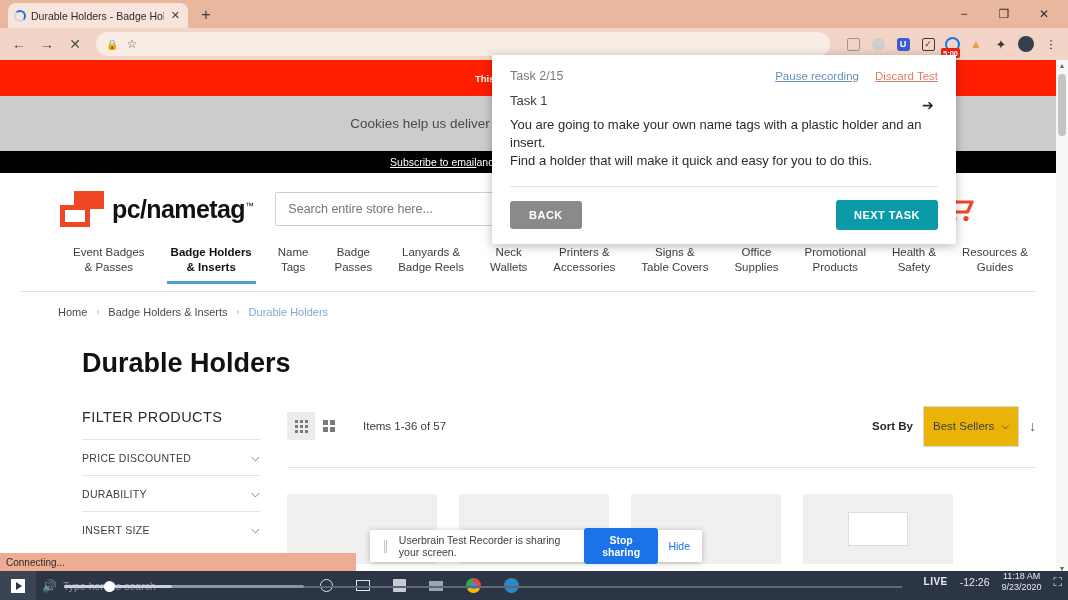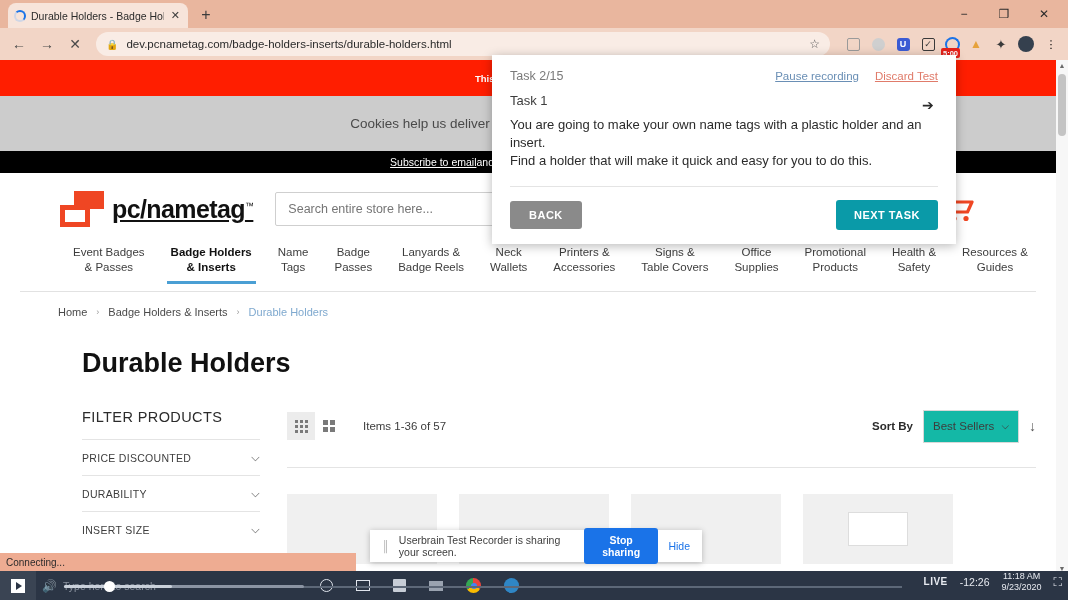--- a/index.html
+++ b/index.html
@@ -98,21 +98,21 @@
   .logo { display:flex; align-items:center; gap:8px; margin-left:40px; }
   .logo-mark { position:relative; width:44px; height:36px; flex:0 0 auto; }
   .logo-mark .r1 {
     position:absolute; left:14px; top:0; width:30px; height:18px;
     background:#ef4623;
   }
   .logo-mark .r2 {
     position:absolute; left:0; top:14px; width:30px; height:22px;
     border:5px solid #ef4623; background:#fff;
   }
-  .logo-text { font-size:25px; font-weight:bold; color:#111; letter-spacing:-0.6px;text-decoration:underline; }
+  .logo-text { font-size:25px; font-weight:bold; color:#111; letter-spacing:-0.6px; }
   .logo-text sup { font-size:9px; vertical-align:super; font-weight:normal; }
 
   .search-wrap {
     margin-left:22px; width:505px; height:34px; display:flex; border:1px solid #cfcfcf;
     background:#fff; border-radius:2px; overflow:hidden;
   }
   .search-input {
     flex:1 1 auto; border:none; outline:none; padding:0 12px; font-size:12.5px;
     color:#9a9a9a; font-family:"Liberation Sans", sans-serif; background:transparent;
   }
@@ -165,21 +165,21 @@
   .vm { width:28px; height:28px; display:flex; align-items:center; justify-content:center; }
   .vm.active { background:#ececec; }
   .dots3 { display:grid; grid-template-columns:repeat(3,3px); grid-gap:2px; }
   .dots3 i { width:3px; height:3px; background:#7a7a7a; display:block; }
   .dots2 { display:grid; grid-template-columns:repeat(2,5px); grid-gap:2px; }
   .dots2 i { width:5px; height:5px; background:#7a7a7a; display:block; }
   .items-count { font-size:11.5px; color:#3d3d3d; margin-left:20px; }
   .sort-area { margin-left:auto; display:flex; align-items:center; gap:10px; }
   .sort-label { font-size:11.5px; font-weight:bold; color:#2b2b2b; }
   .sort-select {
-    width:96px; height:33px; border:1px solid #d8d8d8; background:#14b8a6; display:flex;
+    width:96px; height:41px; border:1px solid #d8d8d8; background:#eab308; display:flex;
     align-items:center; justify-content:space-between; padding:0 9px; font-size:11.5px; color:#3d3d3d;
   }
   .sort-select .chev { font-size:10px; color:#3d3d3d; }
   .sort-dir { font-size:14px; color:#5a5a5a; }
   .main-rule { border-top:1px solid #e4e4e4; margin-top:24px; }
 
   .grid { display:flex; gap:22px; padding-top:26px; }
   .card { width:150px; }
   .card-img { height:70px; background:#f0f0f0; }
   .card-img.inner { display:flex; align-items:center; justify-content:center; }
@@ -310,21 +310,20 @@
       <span>✕</span>
     </div>
   </div>
 
   <div class="toolbar">
     <div class="tbtn">←</div>
     <div class="tbtn">→</div>
     <div class="tbtn">✕</div>
     <div class="omnibox">
       <span class="omni-lock">🔒</span>
-      <span class="omni-url">dev.pcnametag.com/badge-holders-inserts/durable-holders.html</span>
       <span class="omni-star">☆</span>
     </div>
     <div class="ext-icons">
       <div class="ext">
           <span class="ext-sq"></span>
         </div>
       <div class="ext">
           <span class="ext-circle"></span>
         </div>
       <div class="ext">

